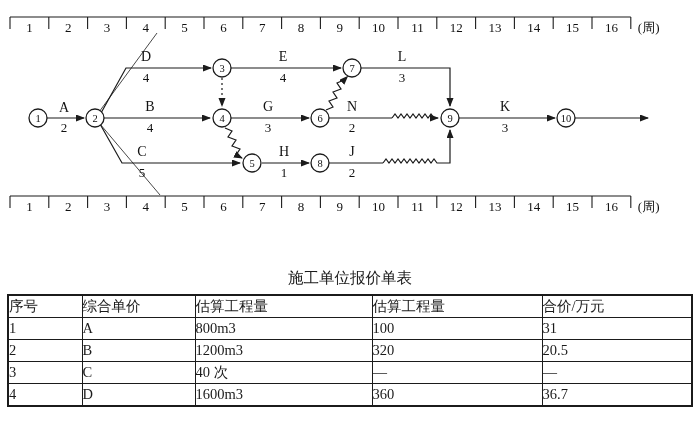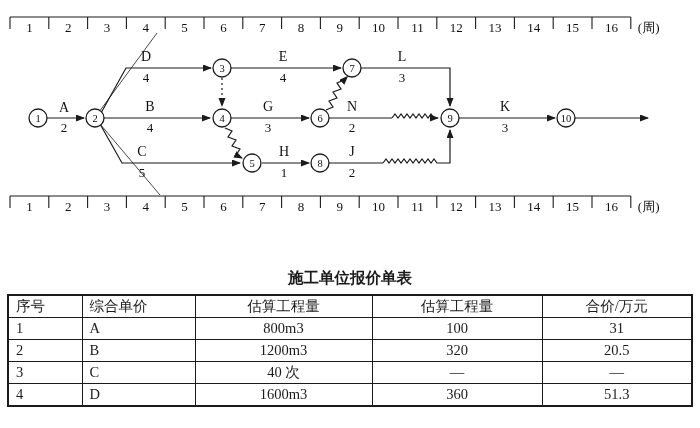--- a/index.html
+++ b/index.html
@@ -14,24 +14,24 @@
   .thin{stroke:#333;stroke-width:.9;fill:none}
   .dotted{stroke-dasharray:2 3}
   svg text{fill:#111;font-family:"Liberation Serif","DejaVu Serif",serif}
   .act{font-size:14px;text-anchor:middle}
   .dur{font-size:13px;text-anchor:middle}
   .nodec{fill:#fff;stroke:#1b1b1b;stroke-width:1.3}
   .nodet{font-size:10.5px;text-anchor:middle}
   .ruler-line{stroke:#1b1b1b;stroke-width:1.1}
   .ruler-num{font-size:13px}
   
-  .tbl-title{text-align:center;font-weight:bold;font-size:15.5px;margin:36px 0 5px}
+  .tbl-title{text-align:center;font-weight:normal;font-size:15.5px;margin:36px 0 5px}
   table{border-collapse:collapse;margin:0 auto;width:684px;table-layout:fixed;border:2px solid #1b1b1b}
-  th,td{border:1px solid #1b1b1b;font-size:14.5px;font-weight:normal;padding:1px 7px;height:22px;overflow:hidden;white-space:nowrap}
-  .l{text-align:left}.c{text-align:center}
+  th,td{border:1px solid #1b1b1b;font-size:14.5px;font-weight:normal;padding:1px 0;height:22px;overflow:hidden;white-space:nowrap}
+  .l{text-align:left}.c{text-align:left}
   
   .footer-clip{height:9px;overflow:hidden;margin:2px 0 0 10px;font-size:14px;line-height:14px}
 </style>
 </head>
 <body>
 
 <div>
 
   <svg id="diagram" viewBox="0 0 700 232" width="700" height="232">
     <defs>
@@ -245,19 +245,19 @@
         <td class="l">C</td>
         <td class="c">40 次</td>
         <td class="c">—</td>
         <td class="c">—</td>
       </tr>
       <tr>
         <td class="l">4</td>
         <td class="l">D</td>
         <td class="c">1600m3</td>
         <td class="c">360</td>
-        <td class="c">51.3</td>
+        <td class="c">36.7</td>
       </tr>
     </tbody>
   </table>
 
 
 </div>
 
 </body></html>

